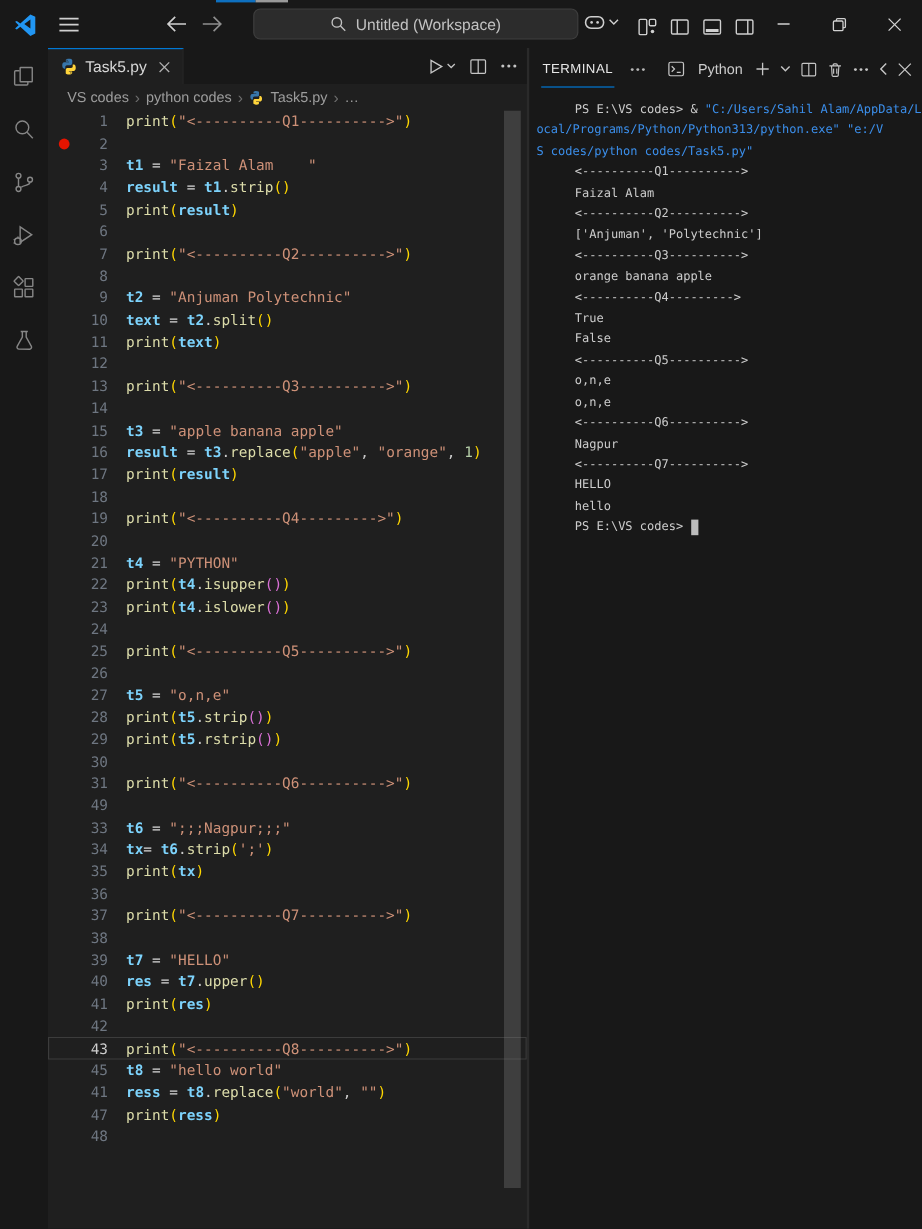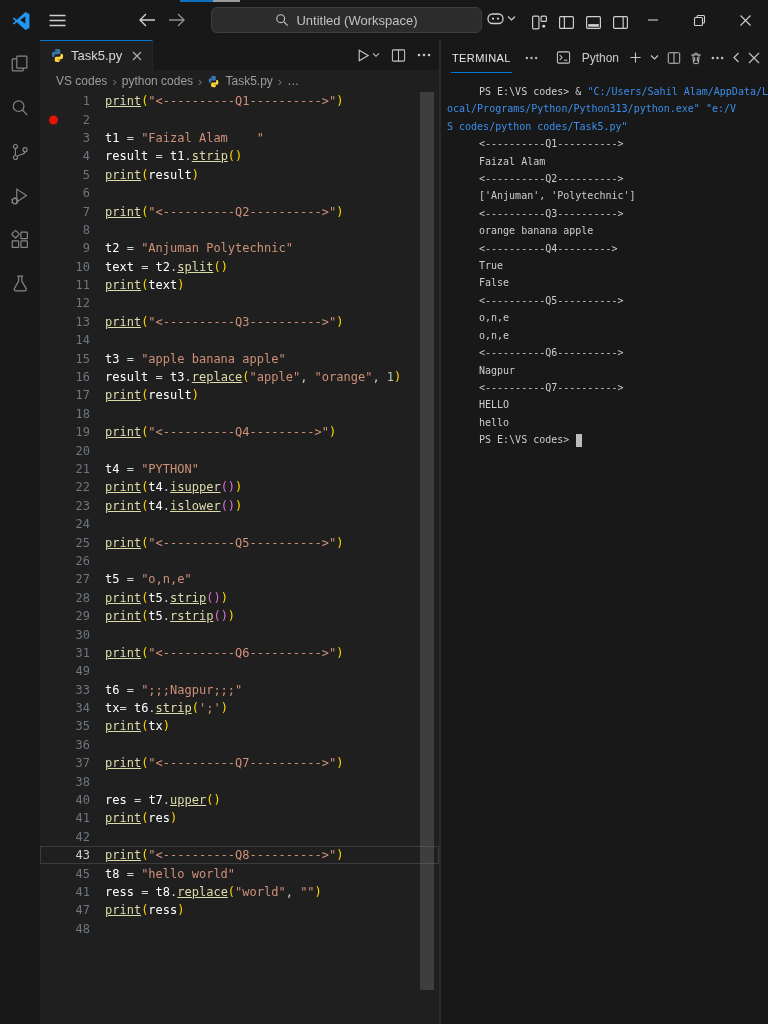--- a/index.html
+++ b/index.html
@@ -34,21 +34,21 @@
   #editor-actions { position:absolute; right:8px; top:0; height:30px; display:flex; align-items:center; gap:11px; color:#c5c5c5; }
   #breadcrumb { height:22px; display:flex; align-items:center; gap:5px; padding-left:16px; font-size:12px; color:#9d9d9d; flex:0 0 auto; }
   .bc-sep { color:#6e6e6e; font-size:13px; }
 
   #code-wrap { flex:1; position:relative; overflow:hidden; }
   .crow { display:flex; height:18.4px; align-items:center; font-family:"DejaVu Sans Mono", monospace; font-size:12px; white-space:pre; }
   .gut { flex:0 0 65px; text-align:right; padding-right:15px; color:#6e7681; position:relative; }
   .bp { position:absolute; left:9px; top:50%; transform:translateY(-50%); width:9px; height:9px; border-radius:50%; background:#e51400; }
   .crow.cur { box-shadow:inset 0 0 0 1px #3c3c3c; }
   .crow.cur .gut { color:#cccccc; }
-  .tk-fn { color:#dcdcaa;text-decoration:underline; } .tk-str { color:#ce9178; } .tk-var { color:#ffffff; }
+  .tk-fn { color:#dcdcaa; } .tk-str { color:#ce9178; } .tk-var { color:#7dd3fc;font-weight:bold; }
   .tk-op { color:#d4d4d4; } .tk-num { color:#b5cea8; } .tk-b1 { color:#ffd700; }
   .tk-b2 { color:#da70d6; } .tk-pun { color:#cccccc; }
   #scroll-thumb { position:absolute; right:5px; top:0; width:14px; height:898px; background:rgba(121,121,121,0.35); }
 
   
   #panel { flex:1; background:#181818; display:flex; flex-direction:column; border-left:1px solid #2a2a2a; }
   #panel-header { height:35px; display:flex; align-items:center; padding:0 8px 0 10px; flex:0 0 auto; }
   #panel-tab { font-size:11px; letter-spacing:0.4px; color:#e7e7e7; padding:10px 1px 8px; border-bottom:1px solid #0078d4; }
   #panel-more { color:#b6b6b6; margin-left:13px; display:flex; }
   #panel-right { margin-left:auto; display:flex; align-items:center; gap:8px; color:#c5c5c5; }
@@ -300,20 +300,21 @@
           <div class="crow"><div class="gut">29</div><div><span class="tk-fn">print</span><span class="tk-b1">(</span><span class="tk-var">t5</span><span class="tk-pun">.</span><span class="tk-fn">rstrip</span><span class="tk-b2">()</span><span class="tk-b1">)</span></div></div>
           <div class="crow"><div class="gut">30</div><div></div></div>
           <div class="crow"><div class="gut">31</div><div><span class="tk-fn">print</span><span class="tk-b1">(</span><span class="tk-str">"&lt;----------Q6----------&gt;"</span><span class="tk-b1">)</span></div></div>
           <div class="crow"><div class="gut">49</div><div></div></div>
           <div class="crow"><div class="gut">33</div><div><span class="tk-var">t6</span><span class="tk-op"> = </span><span class="tk-str">";;;Nagpur;;;"</span></div></div>
           <div class="crow"><div class="gut">34</div><div><span class="tk-var">tx</span><span class="tk-op">= </span><span class="tk-var">t6</span><span class="tk-pun">.</span><span class="tk-fn">strip</span><span class="tk-b1">(</span><span class="tk-str">';'</span><span class="tk-b1">)</span></div></div>
           <div class="crow"><div class="gut">35</div><div><span class="tk-fn">print</span><span class="tk-b1">(</span><span class="tk-var">tx</span><span class="tk-b1">)</span></div></div>
           <div class="crow"><div class="gut">36</div><div></div></div>
           <div class="crow"><div class="gut">37</div><div><span class="tk-fn">print</span><span class="tk-b1">(</span><span class="tk-str">"&lt;----------Q7----------&gt;"</span><span class="tk-b1">)</span></div></div>
           <div class="crow"><div class="gut">38</div><div></div></div>
+          <div class="crow"><div class="gut">39</div><div><span class="tk-var">t7</span><span class="tk-op"> = </span><span class="tk-str">"HELLO"</span></div></div>
           <div class="crow"><div class="gut">40</div><div><span class="tk-var">res</span><span class="tk-op"> = </span><span class="tk-var">t7</span><span class="tk-pun">.</span><span class="tk-fn">upper</span><span class="tk-b1">()</span></div></div>
           <div class="crow"><div class="gut">41</div><div><span class="tk-fn">print</span><span class="tk-b1">(</span><span class="tk-var">res</span><span class="tk-b1">)</span></div></div>
           <div class="crow"><div class="gut">42</div><div></div></div>
           <div class="crow cur"><div class="gut">43</div><div><span class="tk-fn">print</span><span class="tk-b1">(</span><span class="tk-str">"&lt;----------Q8----------&gt;"</span><span class="tk-b1">)</span></div></div>
           <div class="crow"><div class="gut">45</div><div><span class="tk-var">t8</span><span class="tk-op"> = </span><span class="tk-str">"hello world"</span></div></div>
           <div class="crow"><div class="gut">41</div><div><span class="tk-var">ress</span><span class="tk-op"> = </span><span class="tk-var">t8</span><span class="tk-pun">.</span><span class="tk-fn">replace</span><span class="tk-b1">(</span><span class="tk-str">"world"</span><span class="tk-pun">, </span><span class="tk-str">""</span><span class="tk-b1">)</span></div></div>
           <div class="crow"><div class="gut">47</div><div><span class="tk-fn">print</span><span class="tk-b1">(</span><span class="tk-var">ress</span><span class="tk-b1">)</span></div></div>
           <div class="crow"><div class="gut">48</div><div></div></div>
         </div>
       <div id="scroll-thumb"></div>

